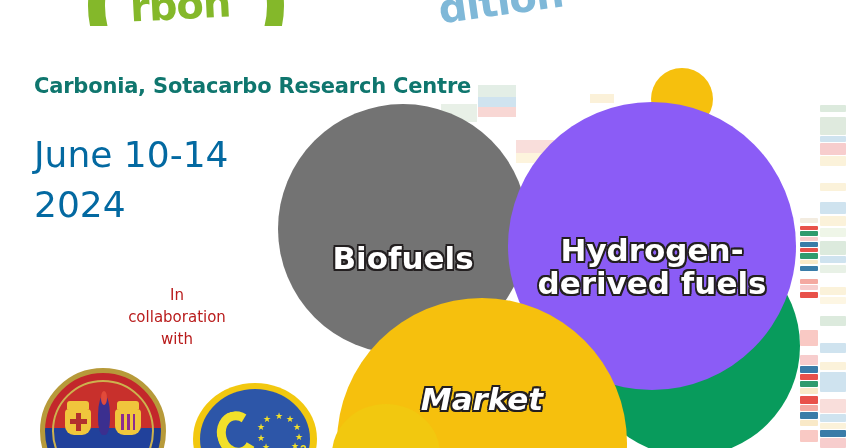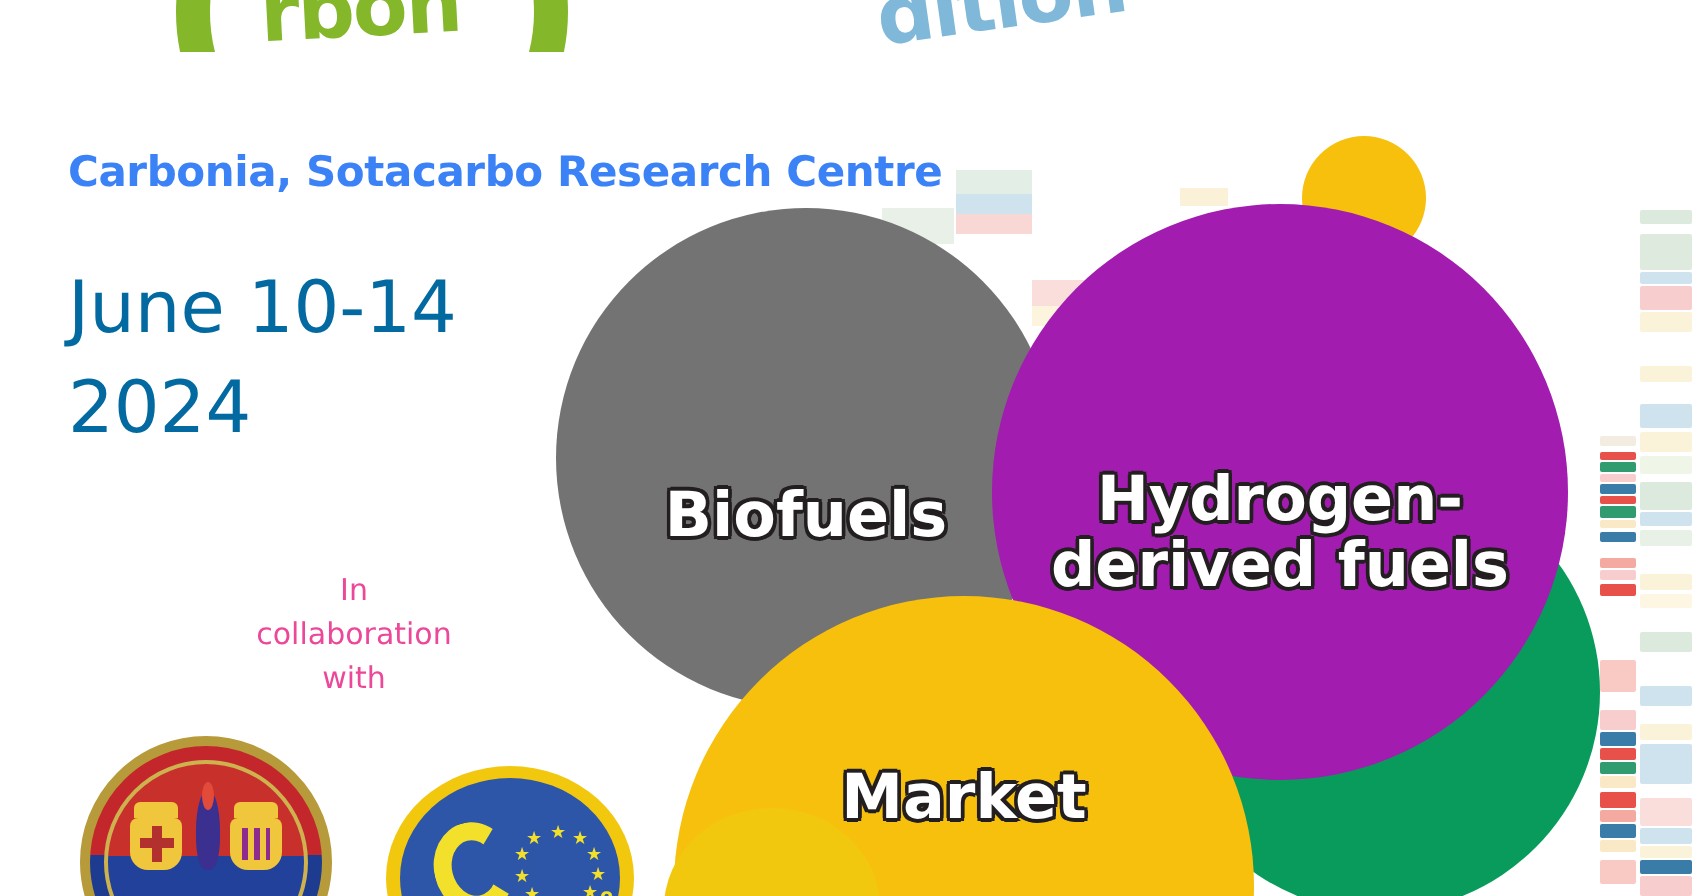--- a/index.html
+++ b/index.html
@@ -107,25 +107,25 @@
     left: 278px;
     top: 104px;
     width: 250px;
     height: 250px;
     background: #737373;
     z-index: 3;
   }
   #bubble-biofuels .bubble-label { font-size: 31px; margin-top: 58px; }
 
   #bubble-hydrogen {
-    left: 496px;
+    left: 508px;
     top: 102px;
     width: 288px;
     height: 288px;
-    background: #a21caf;
+    background: #8b5cf6;
     z-index: 4;
   }
   #bubble-hydrogen .bubble-label { font-size: 31px; margin-top: 42px; }
 
   #bubble-green {
     left: 580px;
     top: 236px;
     width: 220px;
     height: 220px;
     background: #089b5c;
@@ -133,40 +133,40 @@
   }
 
   #bubble-market {
     left: 337px;
     top: 298px;
     width: 290px;
     height: 290px;
     background: #f6c00d;
     z-index: 5;
   }
-  #bubble-market .bubble-label { font-size: 31px; margin-top: -88px; }
+  #bubble-market .bubble-label { font-size: 31px; margin-top: -88px; font-style: italic; }
 
   #bubble-yellow-small {
     left: 651px;
     top: 68px;
     width: 62px;
     height: 62px;
     background: #f6c00d;
     z-index: 1;
   }
 
   
   .venue-title {
     position: absolute;
     left: 34px;
     top: 74px;
     font-family: "DejaVu Sans", sans-serif;
     font-size: 21px;
     font-weight: 700;
-    color: #3b82f6;
+    color: #0f766e;
     letter-spacing: -0.2px;
     white-space: nowrap;
     z-index: 10;
   }
   .event-date {
     position: absolute;
     left: 34px;
     top: 130px;
     font-family: "DejaVu Sans", sans-serif;
     font-size: 36px;
@@ -178,21 +178,21 @@
   }
   .collab-note {
     position: absolute;
     left: 92px;
     top: 285px;
     width: 170px;
     text-align: center;
     font-family: "DejaVu Sans", sans-serif;
     font-size: 15px;
     font-weight: 400;
-    color: #ec4899;
+    color: #b91c1c;
     line-height: 1.46;
     white-space: pre-line;
     z-index: 10;
   }
 
   
   .logo-unica {
     position: absolute;
     left: 40px;
     top: 368px;

